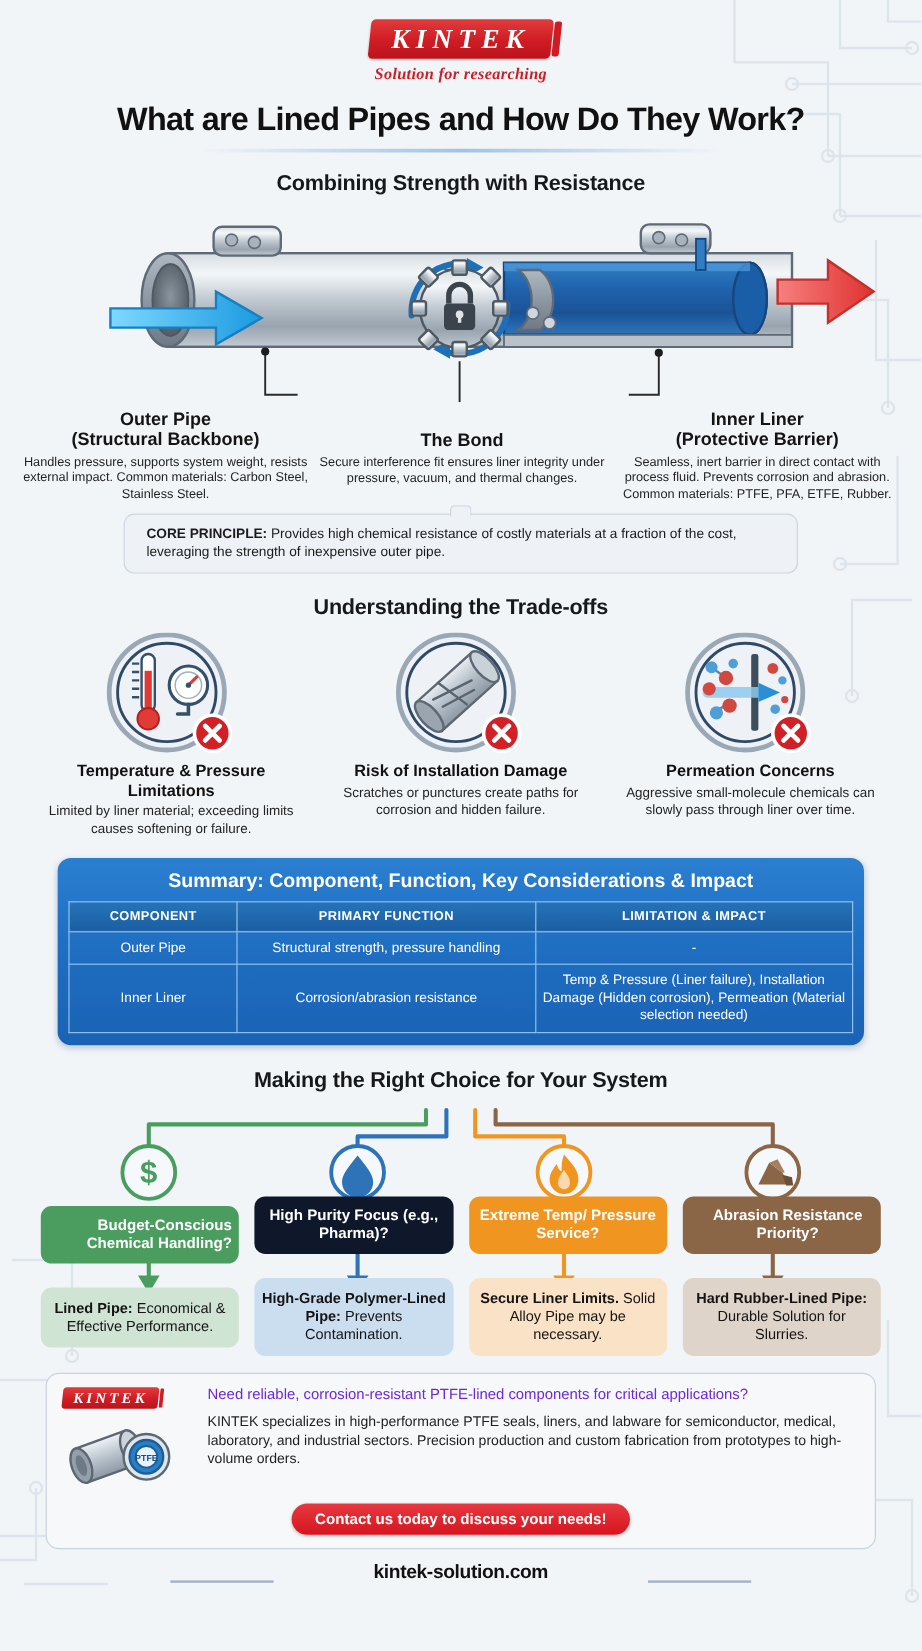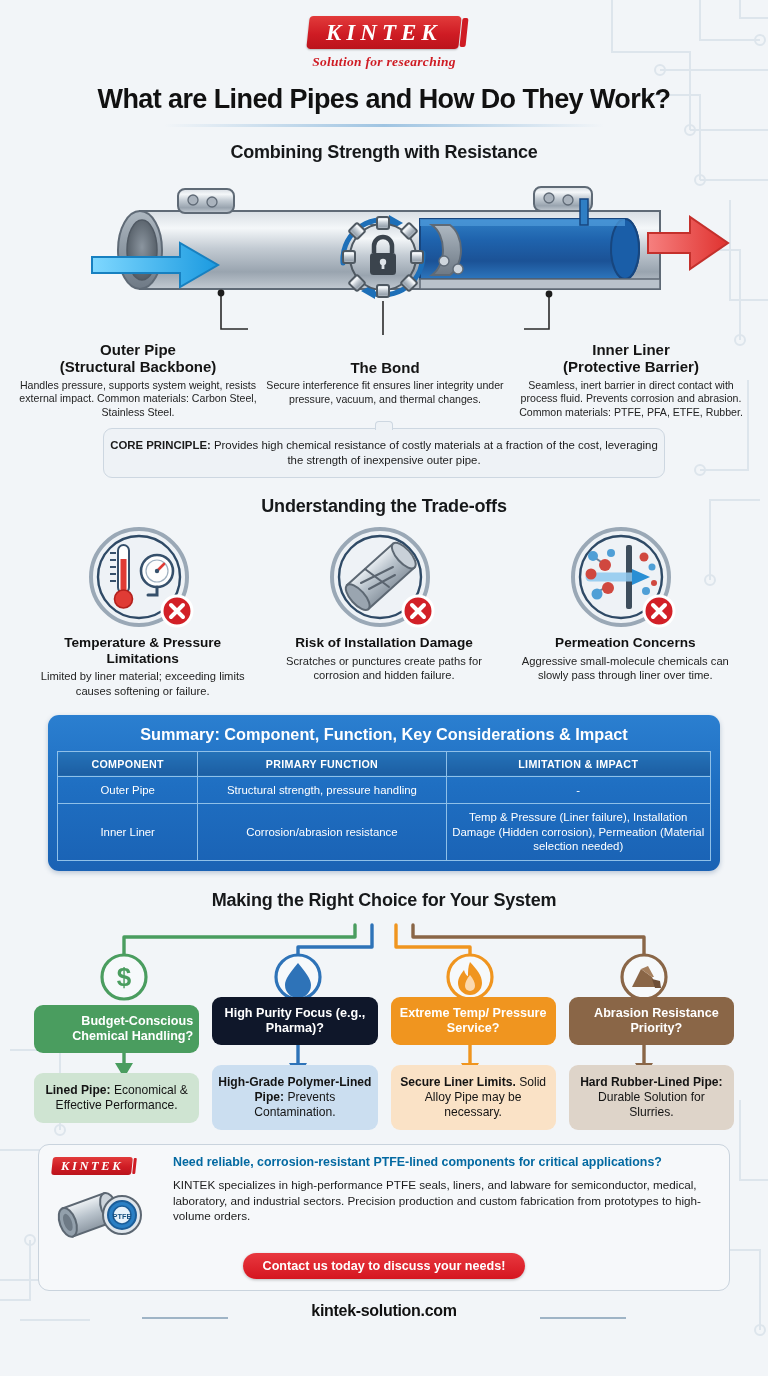--- a/index.html
+++ b/index.html
@@ -63,21 +63,21 @@
   .callout.c1 { flex:0 0 248px; }
   .callout.c2 { flex:0 0 246px; }
   .callout.c3 { flex:0 0 246px; }
   .callout h4 { font-size:15px; font-weight:bold; line-height:1.16; color:#141414; }
   .callout p { font-size:10.6px; line-height:1.27; margin-top:3px; color:#232323; }
 
   
   .core-wrap { padding:0 103px; margin-top:9px; position:relative; }
   .core-box {
     background:#eef2f6; border:1px solid #cdd7e1; border-radius:9px;
-    padding:9px 4px; text-align:center; font-size:11.4px; line-height:1.32;
+    padding:9px 18px; font-size:11.4px; line-height:1.32;
     position:relative; color:#1b1b1b;
   }
   .core-box b { font-weight:bold; }
   .core-notch {
     position:absolute; top:-8px; left:50%; margin-left:-9px;
     width:18px; height:9px; background:#eef2f6;
     border-left:1px solid #cdd7e1; border-right:1px solid #cdd7e1;
     border-top:1px solid #cdd7e1;
     border-radius:4px 4px 0 0;
   }
@@ -147,21 +147,21 @@
   .cta-logo-badge::after{
     content:""; position:absolute; right:-4px; top:1px; bottom:1px; width:3px;
     background:#cf1c24; border-radius:1px;
   }
   .cta-logo-text {
     display:block; transform:skewX(6deg); color:#fff; font-weight:bold;
     font-size:12.5px; letter-spacing:2.6px; font-family:"Liberation Serif", serif;
     font-style:italic; line-height:1.15;
   }
   .cta-right { flex:1; padding-top:1px; }
-  .cta-q { font-size:12.4px; font-weight:bold; color:#0369a1; line-height:1.24; }
+  .cta-q { font-size:12.4px; font-weight:normal; color:#6d28d9; line-height:1.24; }
   .cta-p { font-size:11.7px; line-height:1.33; margin-top:7px; color:#1d1d1d; }
   .cta-btn-row { text-align:center; margin-top:8px; }
   .cta-btn {
     display:inline-block; background:linear-gradient(180deg,#e8383f 0%,#d5151f 100%);
     color:#fff; font-weight:bold; font-size:12.6px; padding:6px 20px;
     border-radius:14px; box-shadow:0 1px 3px rgba(0,0,0,.25);
   }
   .footer { margin-top:11px; position:relative; height:40px; }
   .footer-url {
     text-align:center; font-size:16px; font-weight:bold; color:#111; letter-spacing:-.3px;

